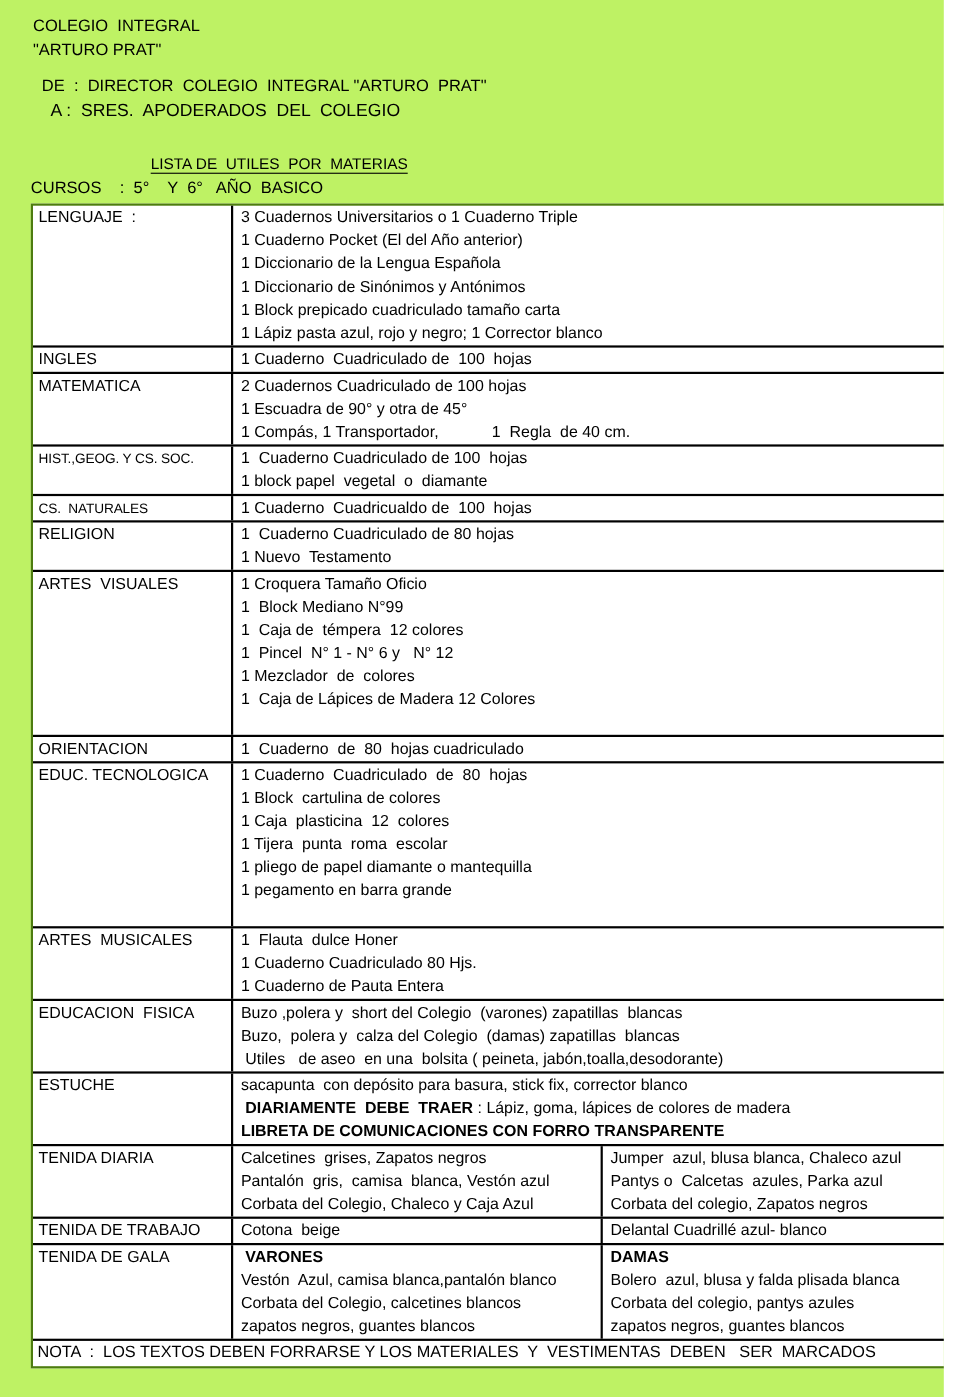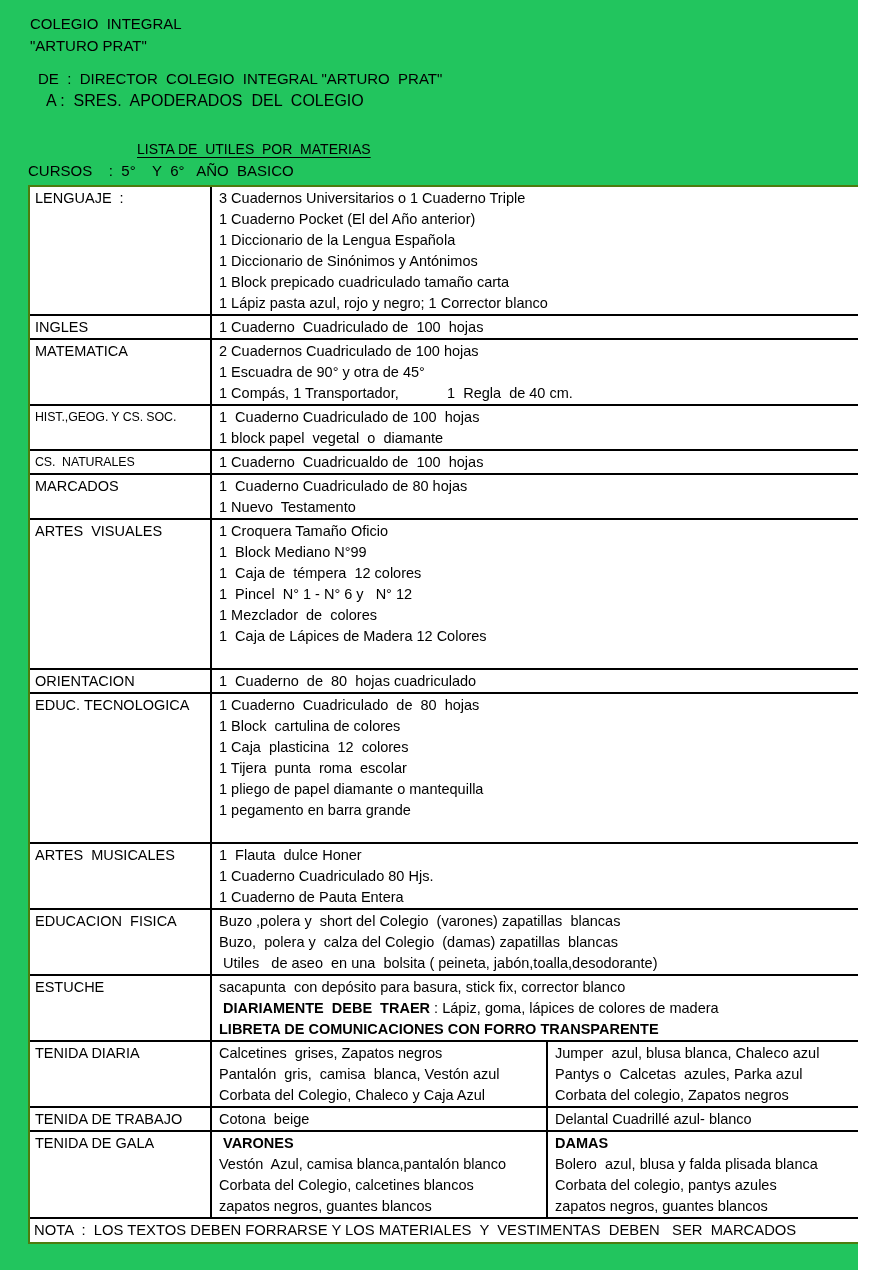--- a/index.html
+++ b/index.html
@@ -2,21 +2,21 @@
 <html><head>
 <meta charset="utf-8">
 <style>
   html,body{margin:0;padding:0;background:#ffffff;}
   body{
     width:890px;height:1270px;
     font-family:"Liberation Sans", sans-serif;
     color:#000;
     -webkit-font-smoothing:antialiased;
   }
-  .page{position:relative;width:858px;height:1270px;overflow:hidden;background:#22c55e;}
+  .page{position:relative;width:858px;height:1270px;overflow:hidden;background:#bef264;}
   .b{font-weight:bold;}
 
   
   .head{padding-top:13px;}
   .h-line{margin-left:30px;font-size:15px;line-height:22px;white-space:pre-wrap;}
   .memo{margin-top:11px;}
   .m-de{margin-left:38px;font-size:15px;line-height:22px;white-space:pre-wrap;}
   .m-a{margin-left:46px;font-size:16px;line-height:22px;white-space:pre-wrap;}
   .title{
     margin:27px 0 0 137px;
@@ -121,21 +121,21 @@
       <div class="lab">
           <div class="t">CS.  NATURALES</div>
         </div>
       <div class="its">
         <div class="it">1 Cuaderno  Cuadricualdo de  100  hojas</div>
       </div>
     </div>
 
     <div class="row">
       <div class="lab">
-          <div class="t">MARCADOS</div>
+          <div class="t">RELIGION</div>
         </div>
       <div class="its">
         <div class="it">1  Cuaderno Cuadriculado de 80 hojas</div>
         <div class="it">1 Nuevo  Testamento</div>
       </div>
     </div>
 
     <div class="row">
       <div class="lab">
           <div class="t">ARTES  VISUALES</div>

